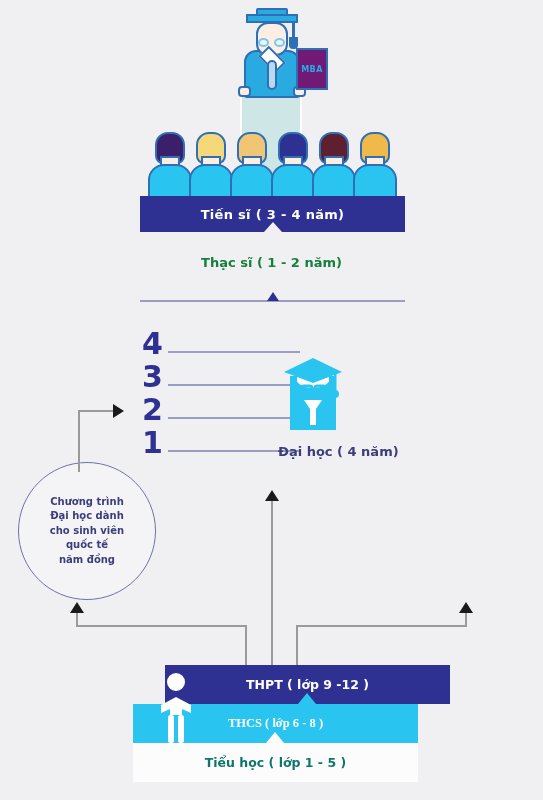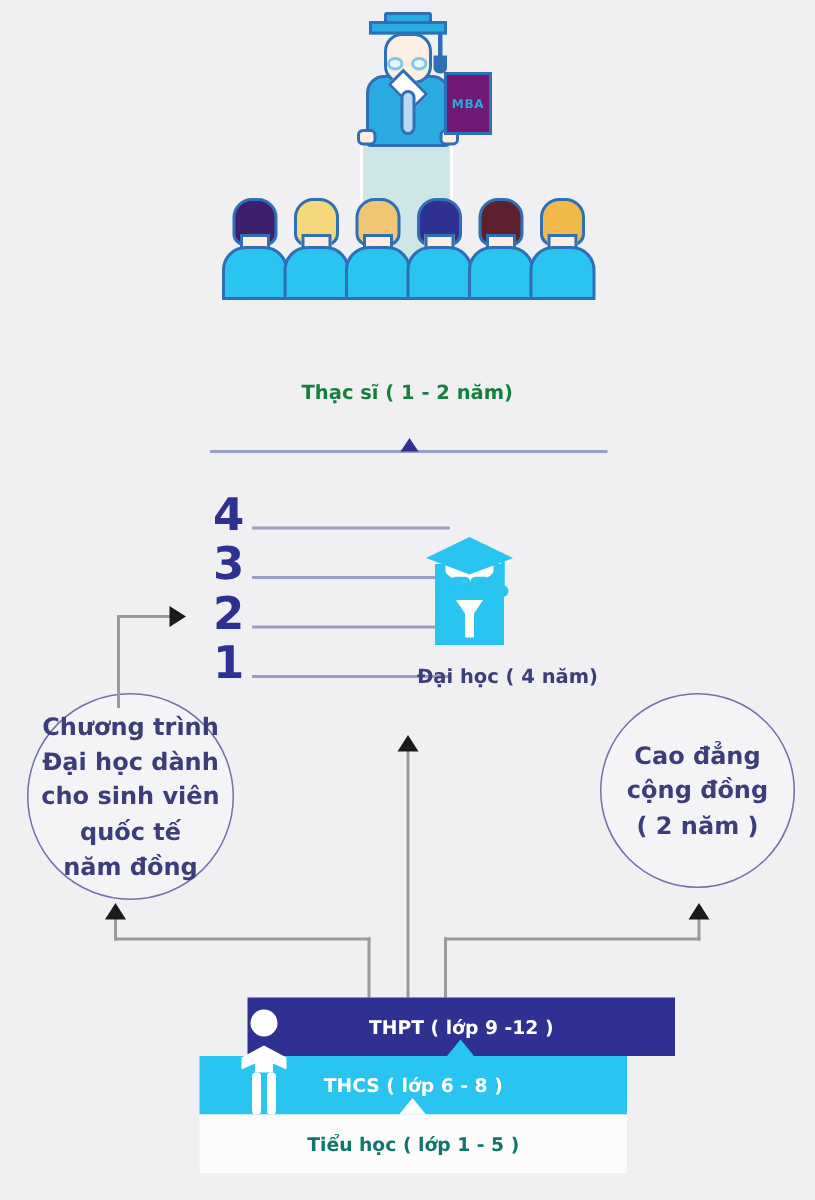--- a/index.html
+++ b/index.html
@@ -128,21 +128,21 @@
   #grad-icon{position:absolute;left:282px;top:352px;width:62px;height:78px;}
   #daihoc-label{
     position:absolute;left:278px;top:444px;
     color:#3b3e7a;font-size:13px;font-weight:bold;
   }
 
   
   .circle{
     position:absolute;border:1px solid #6e72a8;border-radius:50%;
     background:#f4f4f6;display:flex;align-items:center;justify-content:center;
-    text-align:center;color:#3b3e7a;font-size:16px;font-weight:bold;line-height:1.45;
+    text-align:center;color:#3b3e7a;font-size:10px;font-weight:bold;line-height:1.45;
   }
   #circle-left{left:18px;top:462px;width:136px;height:136px;}
   #circle-right{left:400px;top:462px;width:128px;height:128px;}
 
   
   .conn{position:absolute;background:#9a9a9a;}
   .arrow-up{
     position:absolute;width:0;height:0;
     border-left:7px solid transparent;border-right:7px solid transparent;
     border-bottom:11px solid #1a1a1a;
@@ -158,21 +158,21 @@
   .school-bar{
     position:absolute;left:0;width:285px;height:39px;
     display:flex;align-items:center;
   }
   .school-bar .lbl{
     position:absolute;left:0;width:285px;text-align:center;
     font-size:12.5px;font-weight:bold;
   }
   #bar-thpt{top:0;background:#2e3192;margin-left:32px;}
   #bar-thpt .lbl{color:#ffffff;}
-  #bar-thcs{top:39px;background:#29c5f0;}
+  #bar-thcs{top:39px;background:#29c5f0;font-family:Liberation Serif, serif;}
   #bar-thcs .lbl{color:#ffffff;}
   #bar-tieuhoc{top:78px;background:#fcfcfc;}
   #bar-tieuhoc .lbl{color:#0f766e;}
   .person-icon{position:absolute;left:24px;top:6px;width:38px;height:72px;z-index:3;}
 </style>
 </head>
 <body>
 
 <div class="stage">
 
@@ -226,20 +226,24 @@
           <div class="aud-shoulder"></div>
         </div>
         <div class="aud" style="left: 205px;">
           <div class="aud-head" style="background:#f0b94a"></div>
           <div class="aud-neck"></div>
           <div class="aud-shoulder"></div>
         </div>
       </div>
   </div>
 
+  <div id="tiensi-bar">
+    <span>Tiến sĩ ( 3 - 4 năm)</span>
+    <div class="notch-up" style="left:124px;bottom:0;border-bottom:10px solid #f0f0f2;"></div>
+  </div>
 
   <div id="thacsi-label">Thạc sĩ ( 1 - 2 năm)</div>
 
   <div id="divider"></div>
   <div id="divider-arrow"></div>
 
   <div id="ladder">
       <div class="rung" style="top: 0px;">
         <div class="num">4</div>
         <div class="bar"></div>
@@ -276,27 +280,20 @@
 
   <div class="circle" id="circle-left">
     <div id="circle-left-text">
         <div>Chương trình</div>
         <div>Đại học dành</div>
         <div>cho sinh viên</div>
         <div>quốc tế</div>
         <div>năm đồng</div>
       </div>
   </div>
-  <div class="circle" id="circle-right">
-    <div id="circle-right-text">
-        <div>Cao đẳng</div>
-        <div>cộng đồng</div>
-        <div>( 2 năm )</div>
-      </div>
-  </div>
 
   <div class="conn" style="left:78px;top:410px;width:2px;height:62px;"></div>
   <div class="conn" style="left:78px;top:410px;width:36px;height:2px;"></div>
   <div class="arrow-right" style="left:113px;top:404px;"></div>
 
   <div class="conn" style="left:271px;top:500px;width:2px;height:165px;"></div>
   <div class="arrow-up" style="left:265px;top:490px;"></div>
 
   <div class="conn" style="left:245px;top:625px;width:2px;height:40px;"></div>
   <div class="conn" style="left:76px;top:625px;width:171px;height:2px;"></div>

